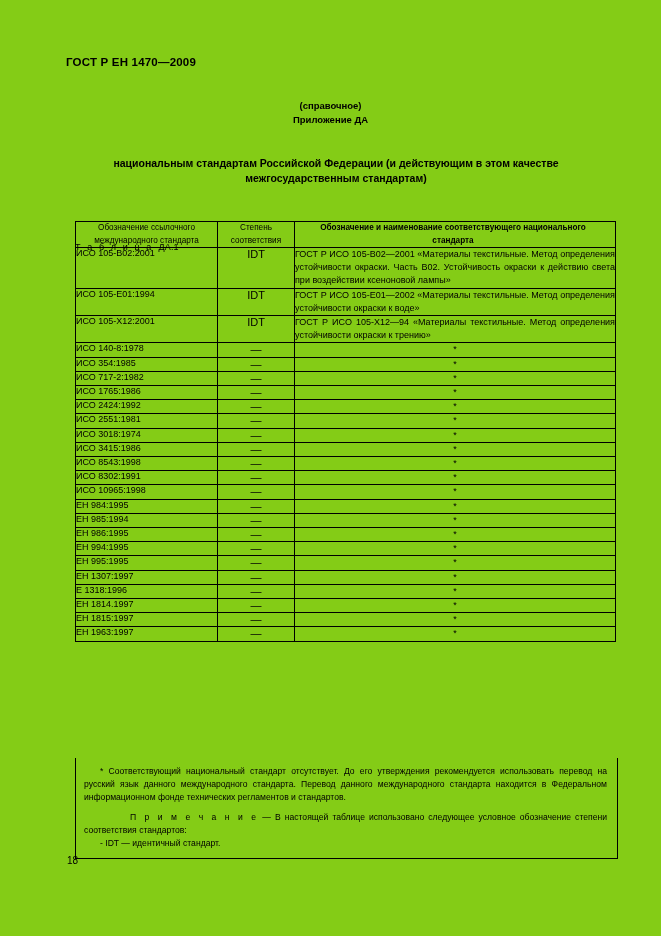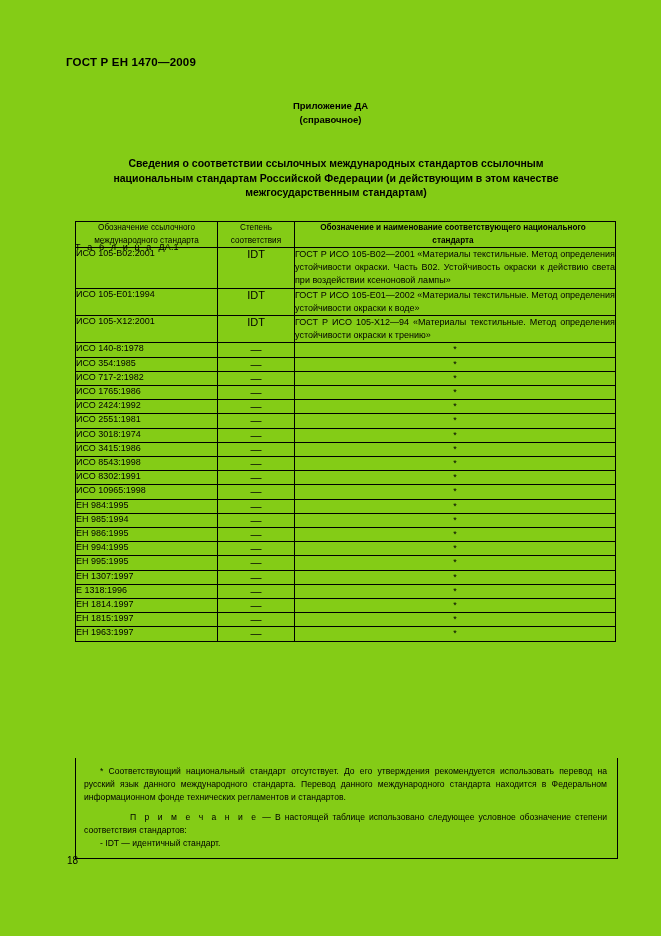--- a/index.html
+++ b/index.html
@@ -144,26 +144,25 @@
   }
 </style>
 </head>
 <body>
 
 <div class="page">
 
   <div class="running-head">ГОСТ Р ЕН 1470—2009</div>
 
   <div class="annex-block">
+    <div>(справочное)</div>
     <div>Приложение ДА</div>
-    <div>(справочное)</div>
   </div>
 
   <div class="doc-title">
-    <div>Сведения о соответствии ссылочных международных стандартов ссылочным</div>
     <div>национальным стандартам Российской Федерации (и действующим в этом качестве</div>
     <div>межгосударственным стандартам)</div>
   </div>
 
   <div class="table-caption">
     <span class="sp">Т а б л и ц а</span><span>&nbsp;&nbsp;</span><span>ДА.1</span>
   </div>
 
   <table class="std">
     <colgroup>

